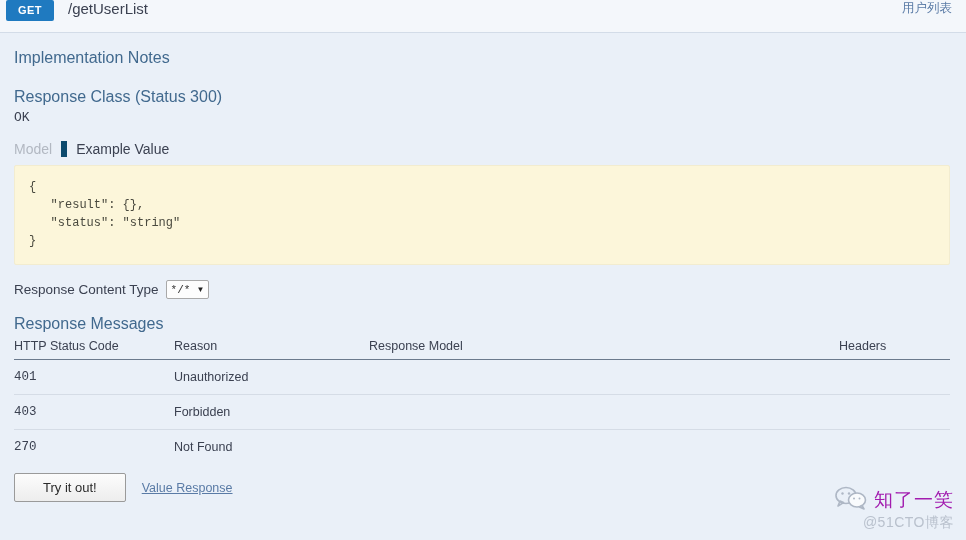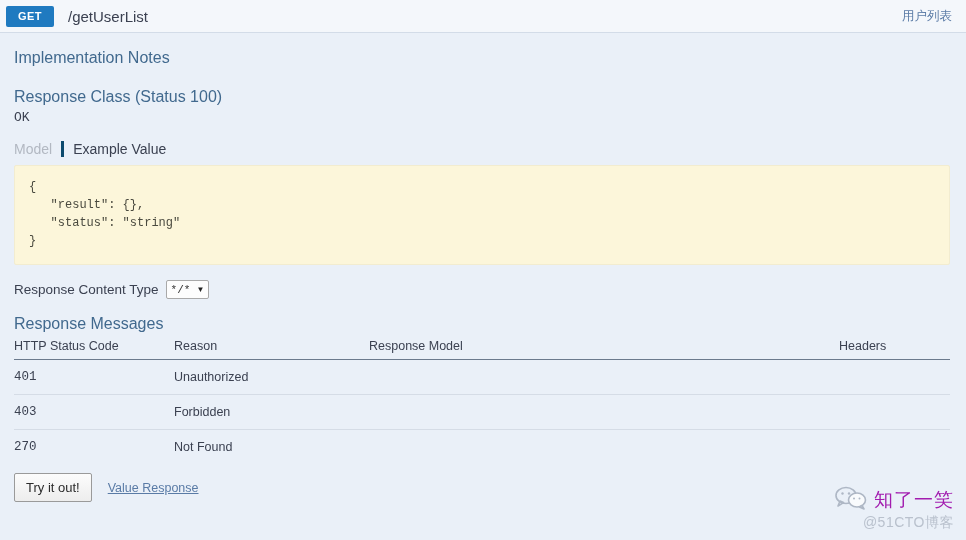--- a/index.html
+++ b/index.html
@@ -15,21 +15,21 @@
     overflow: hidden;
     position: relative;
   }
 
   
   .op-header {
     height: 33px;
     background: #f4f7fb;
     border-bottom: 1px solid #d3dce8;
     display: flex;
-    align-items: center;
+    align-items: flex-start;
     padding: 0 10px 0 6px;
     position: relative;
   }
   .method-badge {
     background: #1f7ac0;
     color: #ffffff;
     font-size: 11px;
     font-weight: bold;
     letter-spacing: .4px;
     width: 48px;
@@ -86,21 +86,21 @@
     font-size: 14px;
   }
   .model-tabs .tab {
     padding: 0 9px 0 0;
     color: #b2b8c2;
     cursor: pointer;
   }
   .model-tabs .tab.active {
     color: #3b4151;
     padding-left: 9px;
-    border-left: 3px solid #0c4a6e;
+    border-left: 6px solid #0c4a6e;
   }
 
   
   .code-block {
     margin-top: 8px;
     width: 936px;
     background: #fcf6da;
     border: 1px solid #f2ecd0;
     border-radius: 2px;
     padding: 12px 14px 14px 14px;
@@ -180,21 +180,21 @@
     align-items: center;
     margin-top: 9px;
   }
   .try-btn {
     background: linear-gradient(#fcfcfc, #ededed);
     border: 1px solid #9a9a9a;
     border-radius: 2px;
     font-size: 13px;
     font-family: "Liberation Sans", sans-serif;
     color: #2b2b2b;
-    padding: 6px 11px;
+    padding: 6px 28px;
     cursor: pointer;
   }
   .hide-resp-link {
     margin-left: 16px;
     color: #5a7ba6;
     font-size: 12.5px;
     text-decoration: underline;
     cursor: pointer;
   }
 
@@ -235,21 +235,21 @@
   <span class="op-summary">用户列表</span>
 </div>
 
 <div class="op-body">
 
   <div class="notes-block">
     <h4 class="section-title">Implementation Notes</h4>
   </div>
 
   <div class="resp-class-block">
-    <h4 class="section-title">Response Class (Status 100)</h4>
+    <h4 class="section-title">Response Class (Status 300)</h4>
     <div class="resp-class-text">OK</div>
   </div>
 
   <div class="model-tabs">
     <span class="tab">Model</span>
     <span class="tab active">Example Value</span>
   </div>
 
   <pre class="code-block">{
    "result": {},

